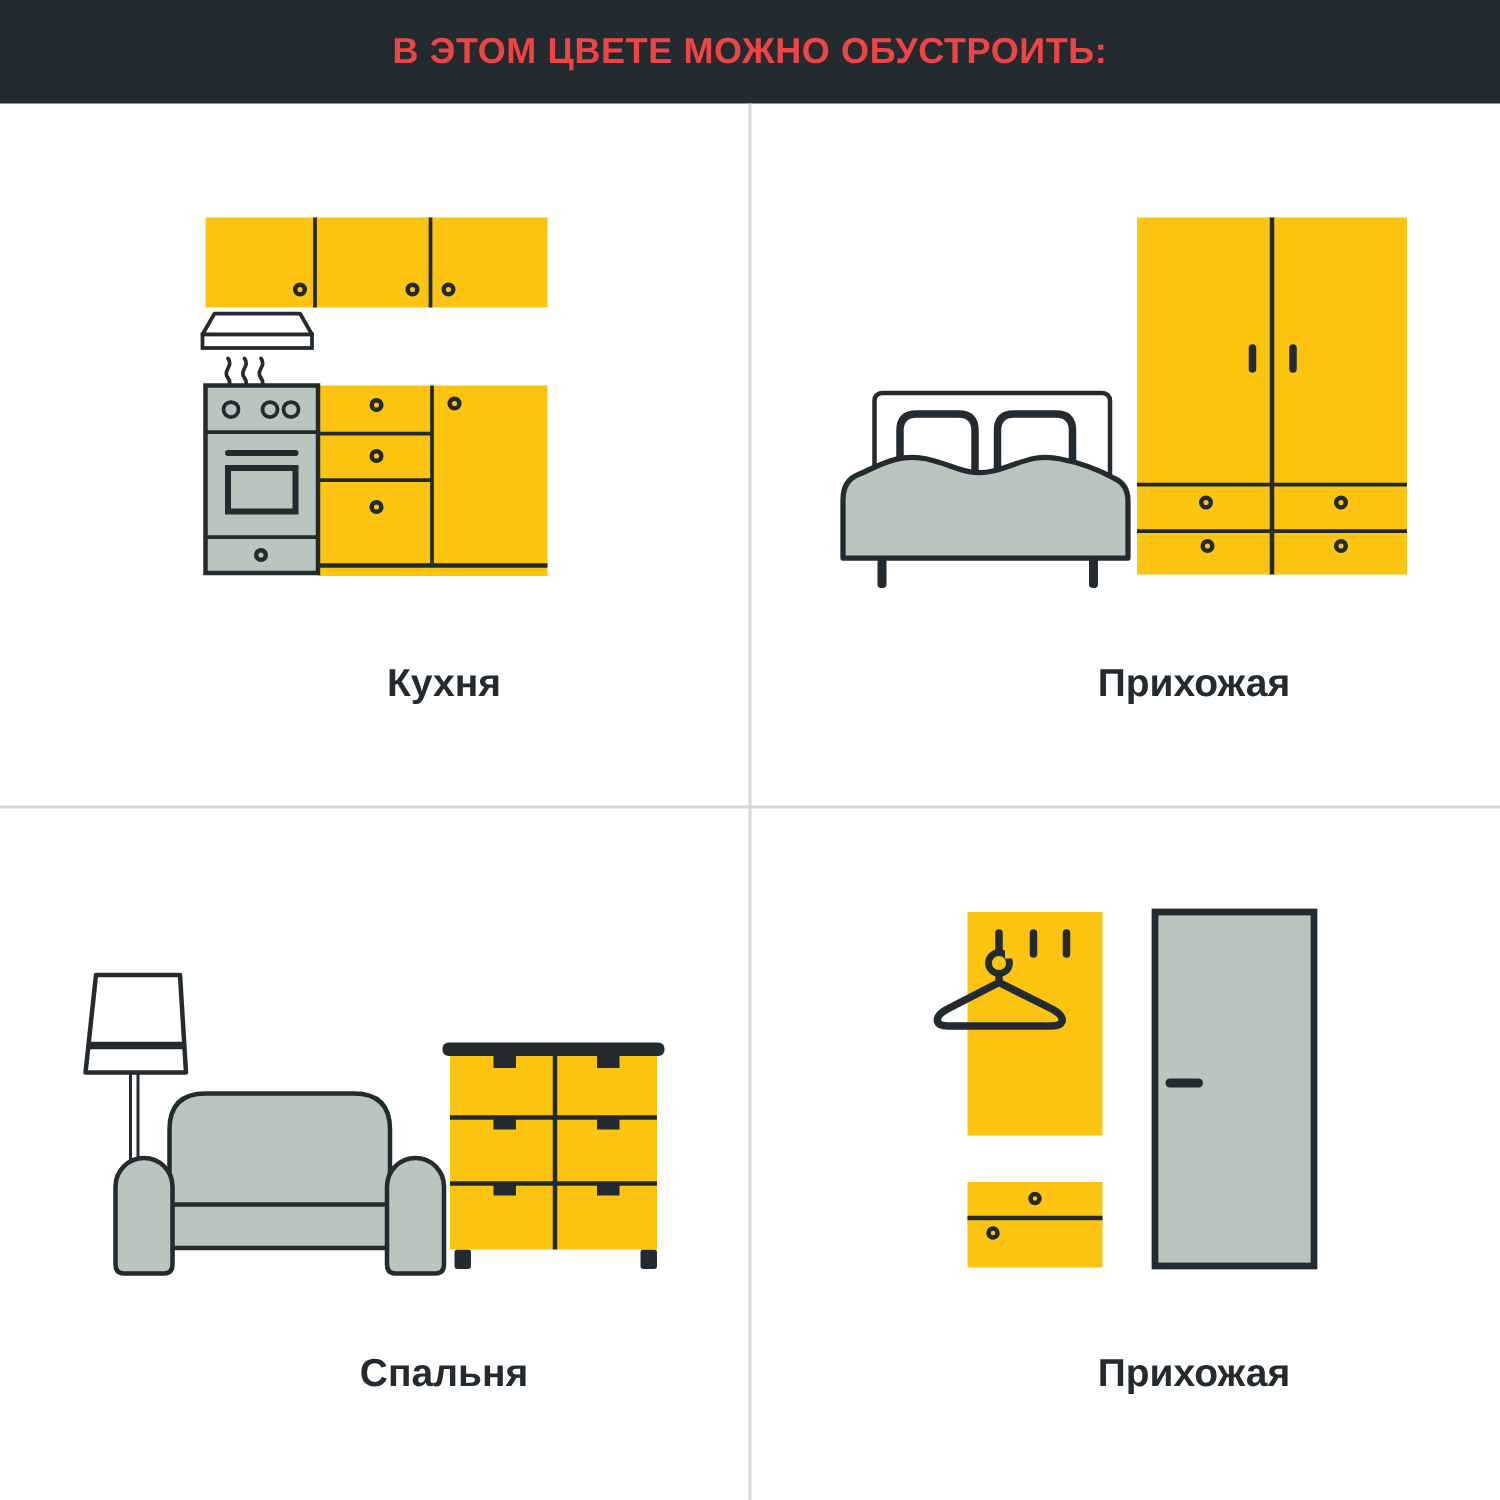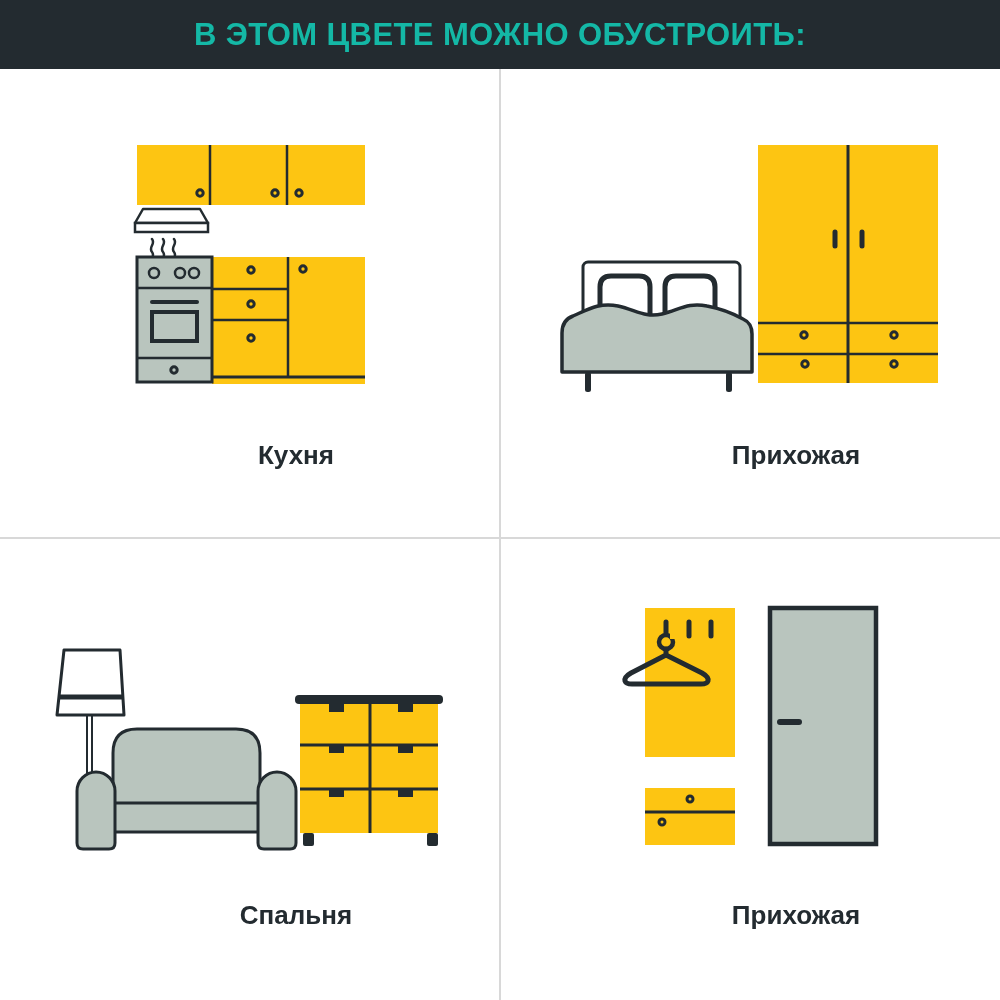--- a/index.html
+++ b/index.html
@@ -13,21 +13,21 @@
   body{background:#eee;font-family:"Liberation Sans",sans-serif;}
   .canvas{
     position:relative;width:1000px;height:1000px;
     background:var(--background);overflow:hidden;
   }
   .banner{
     position:absolute;left:0;top:0;width:1000px;height:69px;
     background:var(--ink-dark);display:flex;align-items:center;justify-content:center;
   }
   .banner h1{
-    color:#14b8a6;font-size:31px;font-weight:700;letter-spacing:.4px;
+    color:#ef4444;font-size:24px;font-weight:700;letter-spacing:.4px;
     font-family:"Liberation Sans",sans-serif;
   }
   .divider{position:absolute;background:var(--divider-gray);}
   .divider.v{left:499px;top:69px;width:2px;height:931px;}
   .divider.h{left:0;top:537px;width:1000px;height:2px;}
   .room-label{
     position:absolute;width:592px;text-align:center;
     color:var(--ink-dark);font-size:26px;font-weight:700;line-height:28px;
   }
   .lbl-kitchen{left:0;top:441px;}

